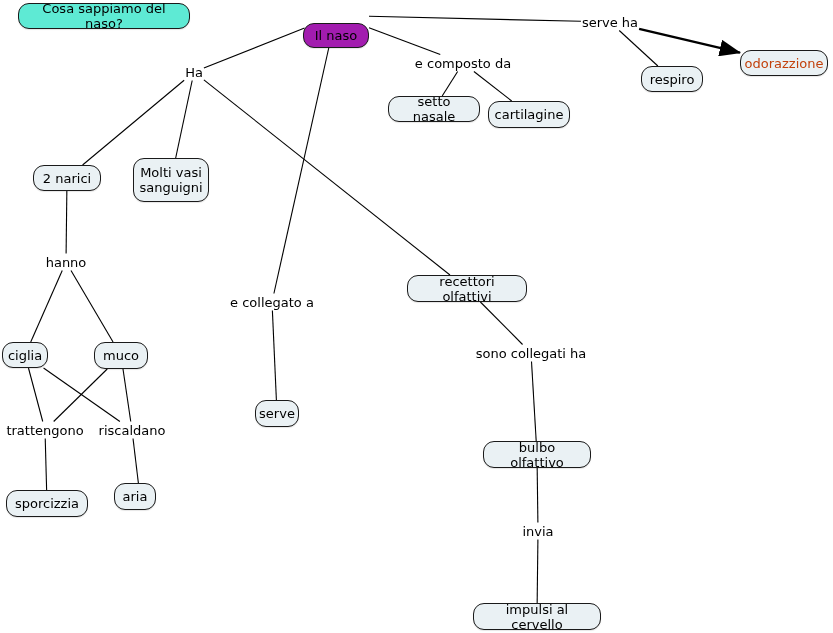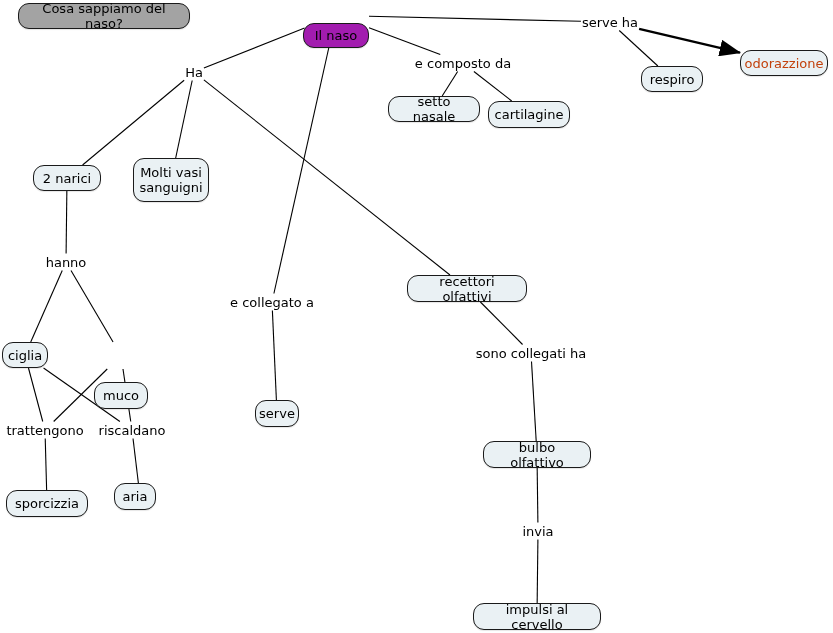--- a/index.html
+++ b/index.html
@@ -86,32 +86,32 @@
         <line x1="122.99328859060402" y1="369" x2="130.74496644295303" y2="421.5" stroke="#000000" stroke-width="1.1" stroke-linecap="butt"></line>
         <line x1="45.2312925170068" y1="438.5" x2="46.63265306122449" y2="490" stroke="#000000" stroke-width="1.1" stroke-linecap="butt"></line>
         <line x1="133.02255639097746" y1="438.5" x2="138.37593984962405" y2="483" stroke="#000000" stroke-width="1.1" stroke-linecap="butt"></line>
         <line x1="480.3953488372093" y1="302" x2="522.5658914728682" y2="344.5" stroke="#000000" stroke-width="1.1" stroke-linecap="butt"></line>
         <line x1="531.5024630541872" y1="361.5" x2="536.2019704433498" y2="441" stroke="#000000" stroke-width="1.1" stroke-linecap="butt"></line>
         <line x1="537.1764705882352" y1="468" x2="537.8888888888889" y2="522.5" stroke="#000000" stroke-width="1.1" stroke-linecap="butt"></line>
         <line x1="537.9005847953216" y1="539.5" x2="537.1578947368421" y2="603" stroke="#000000" stroke-width="1.1" stroke-linecap="butt"></line>
       </g>
   </svg>
   <div id="nodes-group">
-      <div class="node" style="left: 18px; top: 3px; width: 172px; height: 26px; background: #a3a3a3; border-color: rgb(26, 26, 26); color: rgb(0, 0, 0);">Cosa sappiamo del naso?</div>
+      <div class="node" style="left: 18px; top: 3px; width: 172px; height: 26px; background: #5eead4; border-color: rgb(26, 26, 26); color: rgb(0, 0, 0);">Cosa sappiamo del naso?</div>
       <div class="node" style="left: 303px; top: 3px; width: 66px; height: 25px; background: #a21caf; border-color: rgb(26, 26, 26); color: rgb(0, 0, 0); margin-top: 20px;">Il naso</div>
       <div class="node" style="left: 740px; top: 50px; width: 88px; height: 26px; background: rgb(234, 241, 244); border-color: rgb(26, 26, 26); color: #c2410c;">odorazzione</div>
       <div class="node" style="left: 641px; top: 66px; width: 62px; height: 26px; background: rgb(234, 241, 244); border-color: rgb(26, 26, 26); color: rgb(0, 0, 0);">respiro</div>
       <div class="node" style="left: 388px; top: 96px; width: 92px; height: 26px; background: rgb(234, 241, 244); border-color: rgb(26, 26, 26); color: rgb(0, 0, 0);">setto nasale</div>
       <div class="node" style="left: 488px; top: 101px; width: 82px; height: 27px; background: rgb(234, 241, 244); border-color: rgb(26, 26, 26); color: rgb(0, 0, 0);">cartilagine</div>
       <div class="node" style="left: 33px; top: 165px; width: 68px; height: 26px; background: rgb(234, 241, 244); border-color: rgb(26, 26, 26); color: rgb(0, 0, 0);">2 narici</div>
       <div class="node" style="left: 133px; top: 158px; width: 76px; height: 44px; background: rgb(234, 241, 244); border-color: rgb(26, 26, 26); color: rgb(0, 0, 0);">Molti vasi
 sanguigni</div>
       <div class="node" style="left: 407px; top: 275px; width: 120px; height: 27px; background: rgb(234, 241, 244); border-color: rgb(26, 26, 26); color: rgb(0, 0, 0);">recettori olfattivi</div>
       <div class="node" style="left: 2px; top: 342px; width: 46px; height: 26px; background: rgb(234, 241, 244); border-color: rgb(26, 26, 26); color: rgb(0, 0, 0);">ciglia</div>
-      <div class="node" style="left: 94px; top: 342px; width: 54px; height: 27px; background: rgb(234, 241, 244); border-color: rgb(26, 26, 26); color: rgb(0, 0, 0); margin-top: 40px;">muco</div>
+      <div class="node" style="left: 94px; top: 342px; width: 54px; height: 27px; background: rgb(234, 241, 244); border-color: rgb(26, 26, 26); color: rgb(0, 0, 0);">muco</div>
       <div class="node" style="left: 255px; top: 400px; width: 44px; height: 27px; background: rgb(234, 241, 244); border-color: rgb(26, 26, 26); color: rgb(0, 0, 0);">serve</div>
       <div class="node" style="left: 483px; top: 441px; width: 108px; height: 27px; background: rgb(234, 241, 244); border-color: rgb(26, 26, 26); color: rgb(0, 0, 0);">bulbo olfattivo</div>
       <div class="node" style="left: 114px; top: 483px; width: 42px; height: 27px; background: rgb(234, 241, 244); border-color: rgb(26, 26, 26); color: rgb(0, 0, 0);">aria</div>
       <div class="node" style="left: 6px; top: 490px; width: 82px; height: 27px; background: rgb(234, 241, 244); border-color: rgb(26, 26, 26); color: rgb(0, 0, 0);">sporcizzia</div>
       <div class="node" style="left: 473px; top: 603px; width: 128px; height: 27px; background: rgb(234, 241, 244); border-color: rgb(26, 26, 26); color: rgb(0, 0, 0);">impulsi al cervello</div>
     </div>
   <div id="labels-group">
       <div class="link-label" style="left: 194px; top: 72px; color: rgb(0, 0, 0);">Ha</div>
       <div class="link-label" style="left: 610px; top: 22px; color: rgb(0, 0, 0);">serve ha</div>
       <div class="link-label" style="left: 463px; top: 63px; color: rgb(0, 0, 0);">e composto da</div>

